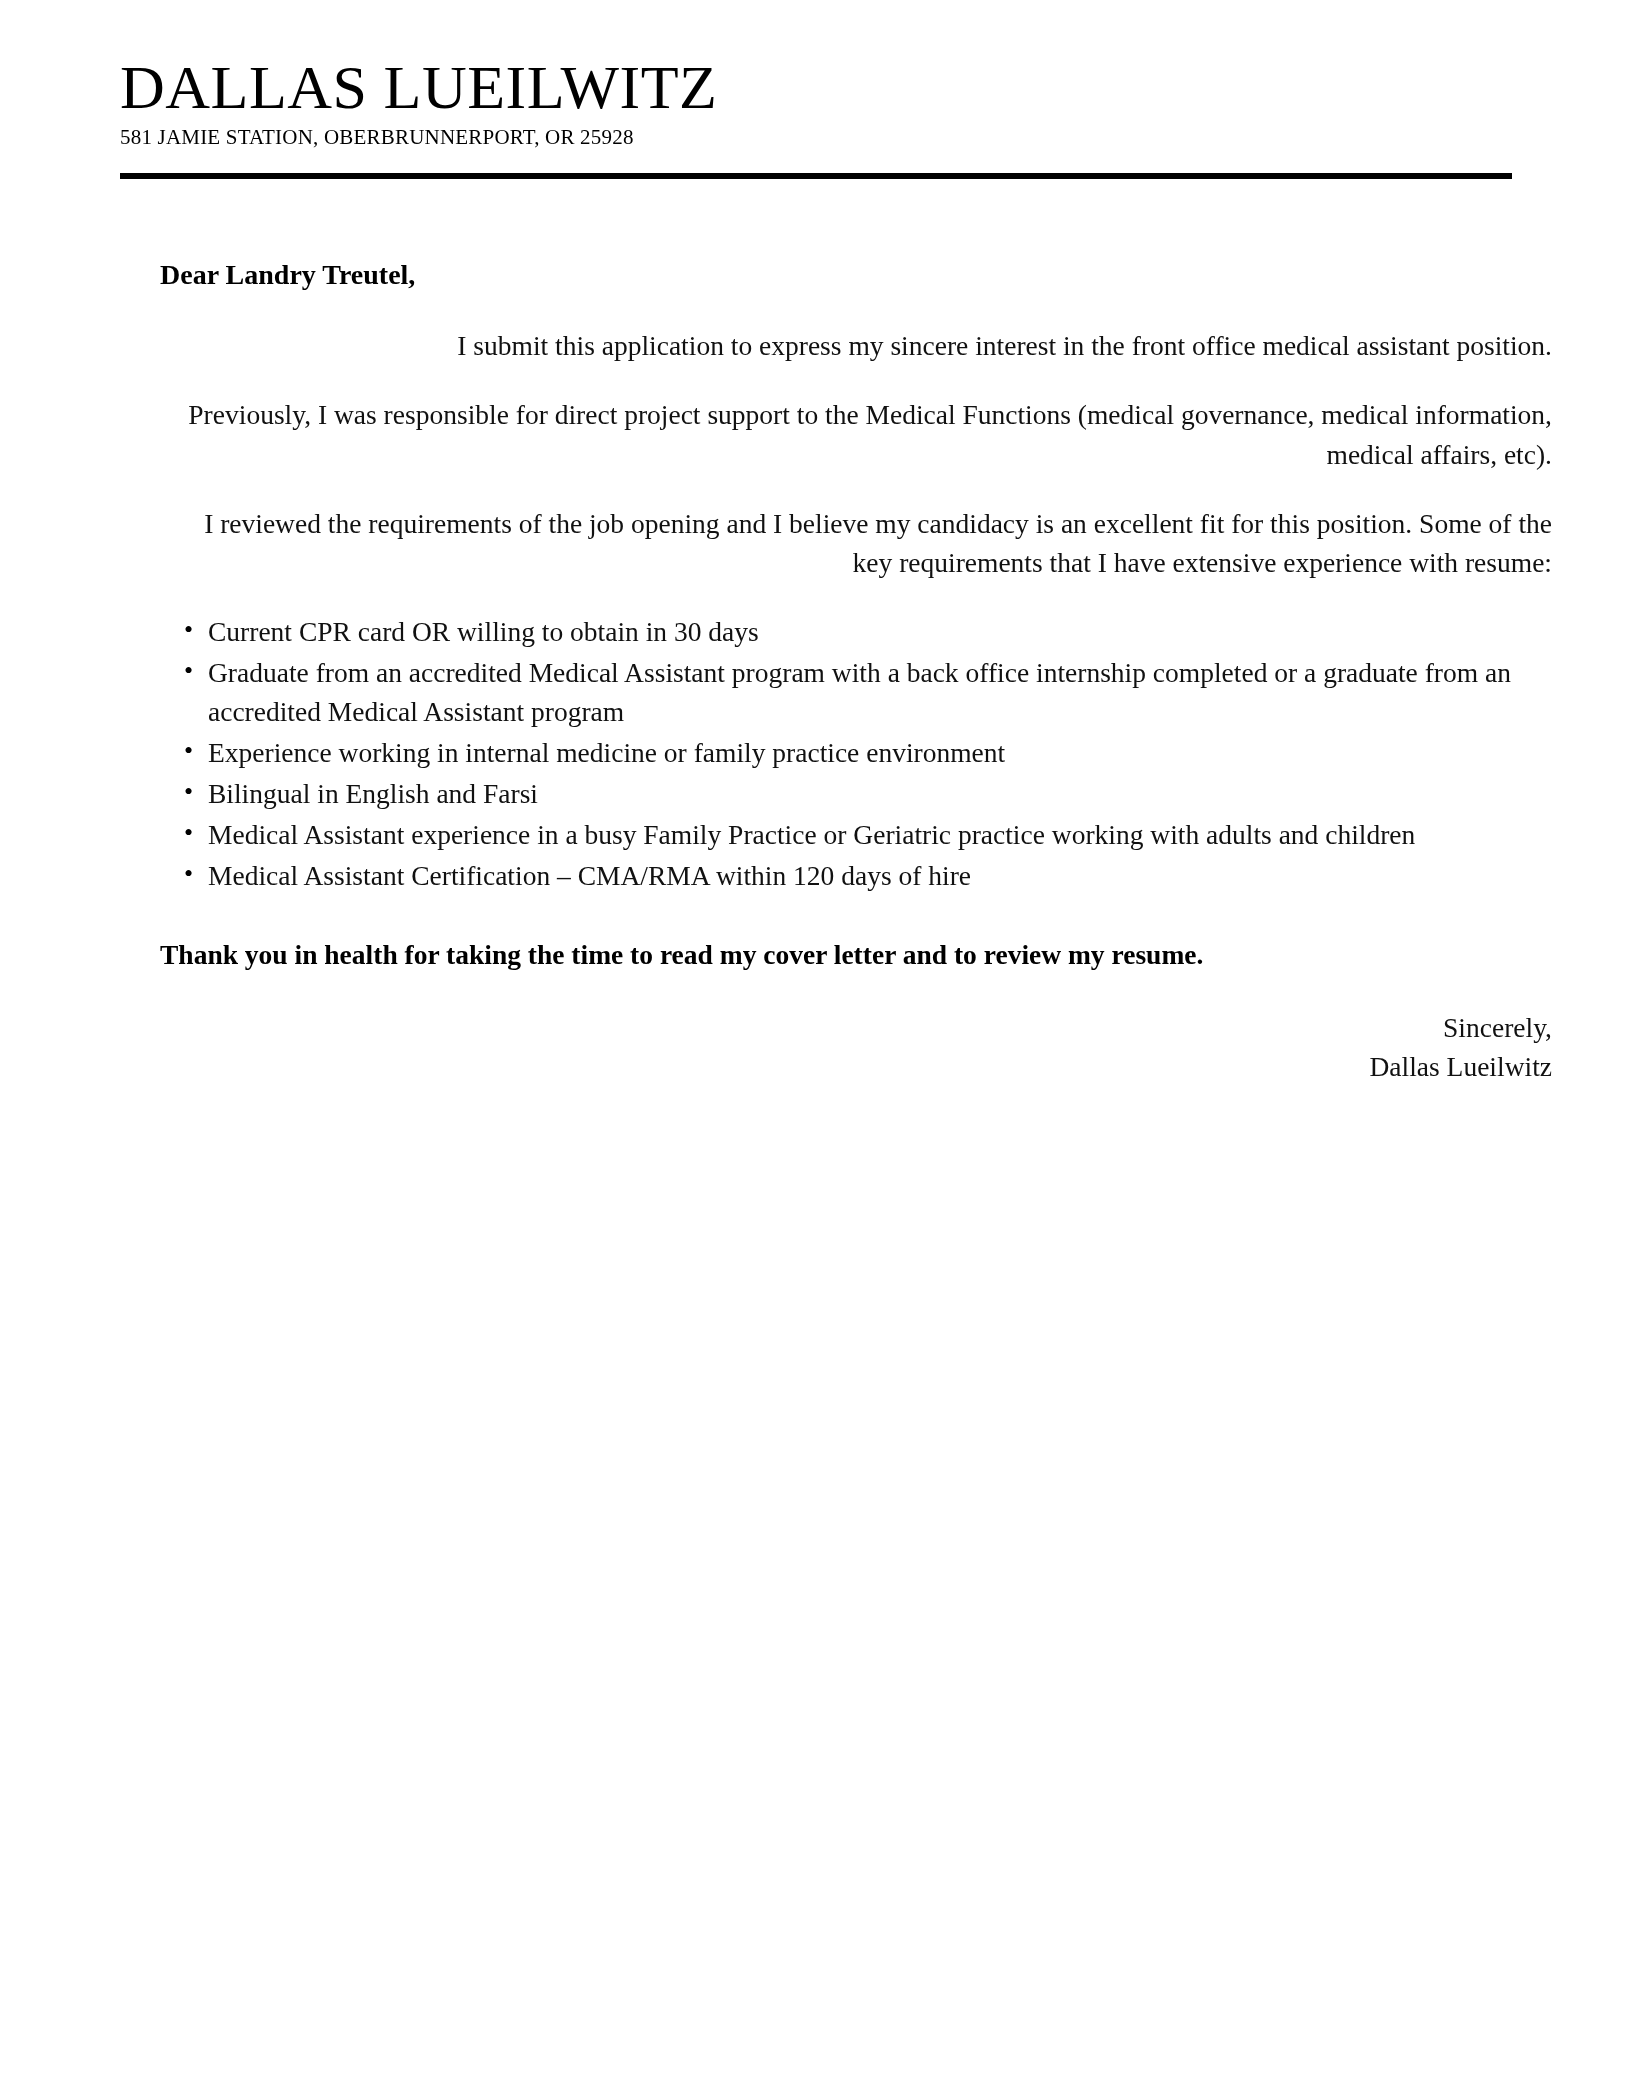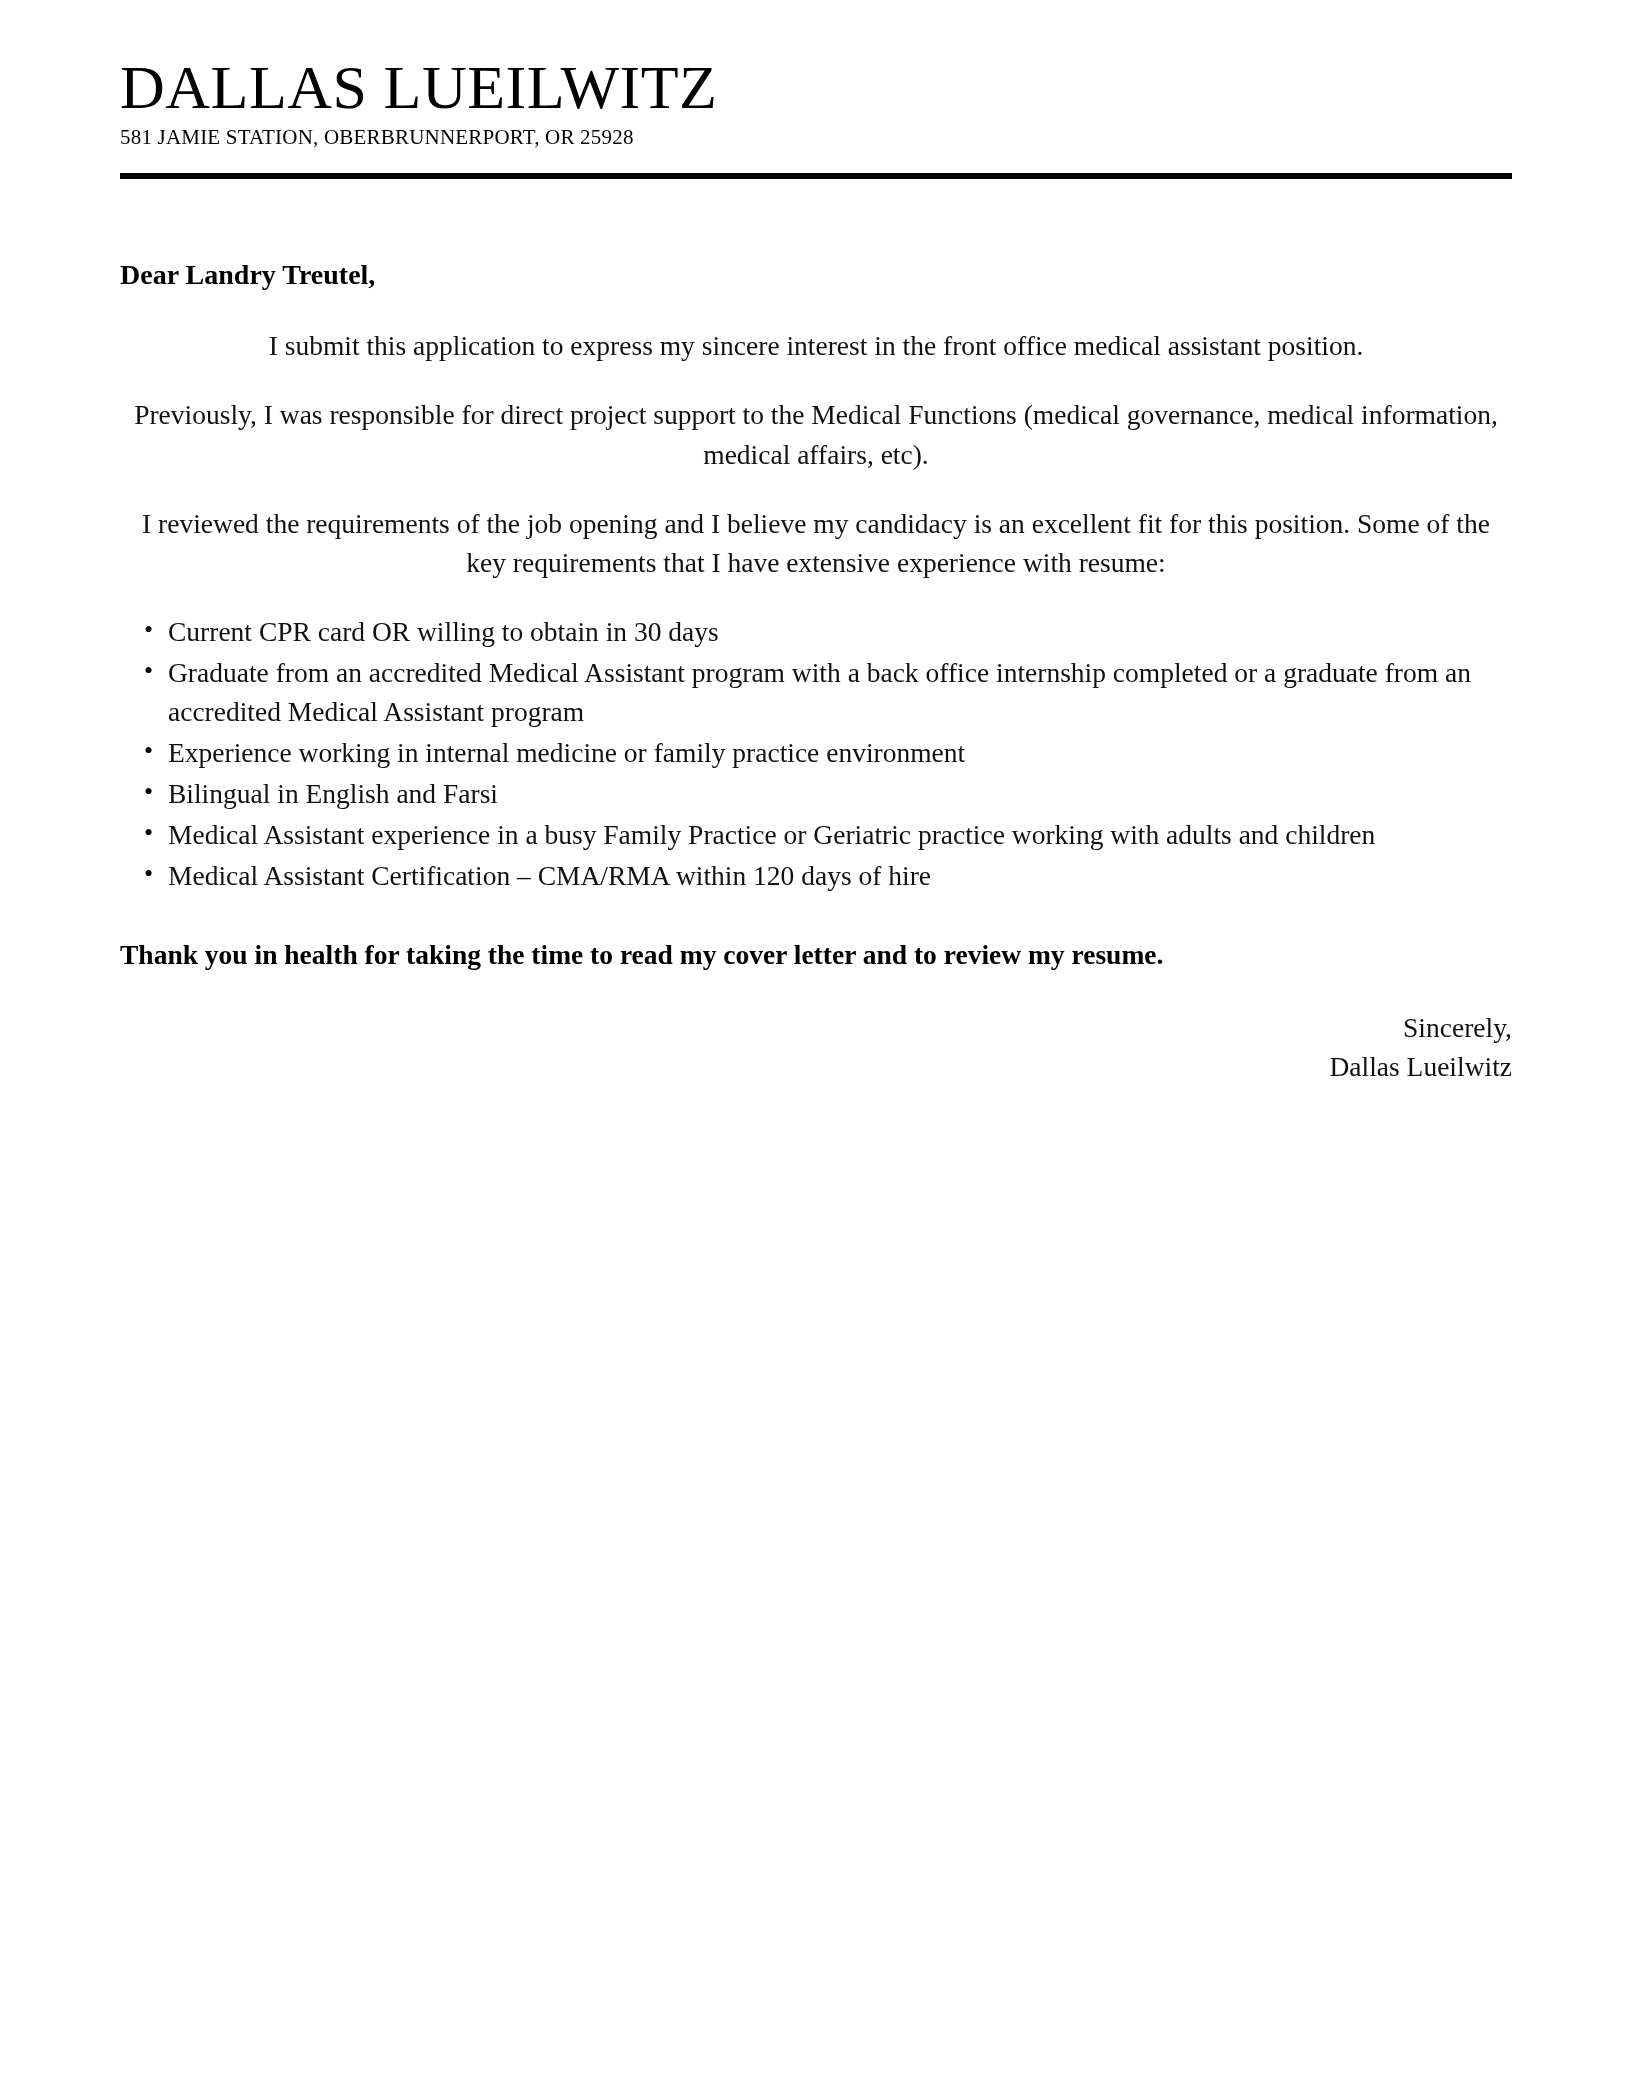--- a/index.html
+++ b/index.html
@@ -55,30 +55,31 @@
     background: #000000;
   }
 
   
   .letter-body {
     margin-top: 76px;
     width: 1392px;
     font-size: 27.5px;
     line-height: 1.42;
     color: #111111;
+    margin-left: 40px;
   }
   .salutation {
     font-weight: bold;
     font-size: 28px;
     margin: 0 0 32px 0;
     color: #000000;
   }
   .para {
     margin: 0 0 30px 0;
-    text-align: center;
+    text-align: right;
   }
   .closing-bold {
     font-weight: bold;
     margin: 40px 0 34px 0;
     color: #000000;
     width: 1290px;
   }
 
   
   .req-list {

